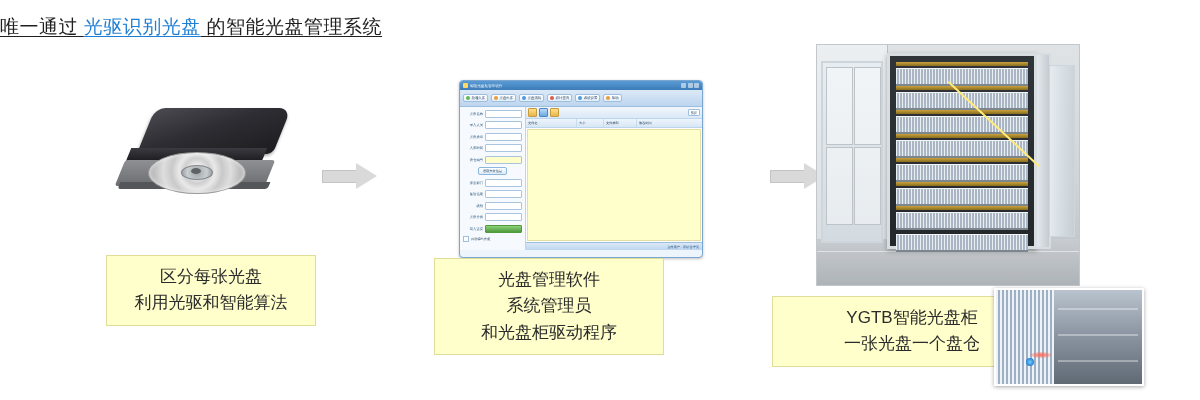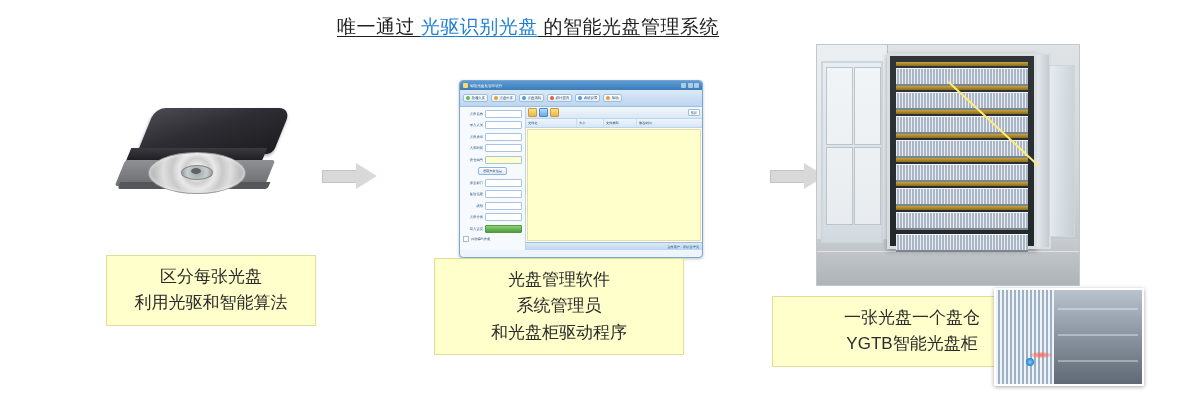--- a/index.html
+++ b/index.html
@@ -14,21 +14,21 @@
     overflow: hidden;
     font-family: "Liberation Sans", sans-serif;
   }
 
   
   #title {
     position: absolute;
     left: 0;
     top: 14px;
     width: 1056px;
-    text-align: center;
+    text-align: left;
     font-size: 19px;
     color: #1f1f1f;
     letter-spacing: 0.5px;
     white-space: nowrap;
   }
   #title .seg {
     text-decoration: underline;
     text-underline-offset: 3px;
   }
   #title .hl {
@@ -73,21 +73,21 @@
     background: #ffffcc;
     border: 1px solid #e0dc9a;
     color: #2b2b2b;
     text-align: center;
     line-height: 1.55;
     font-size: 17px;
     box-sizing: border-box;
     padding: 8px 14px;
   }
   #cap1 { left: 106px; top: 255px; width: 210px; }
-  #cap2 { left: 434px; top: 258px; width: 250px; }
+  #cap2 { left: 434px; top: 258px; width: 230px; }
   #cap3 { left: 772px; top: 296px; width: 280px; }
 
   
   #drive {
     position: absolute;
     left: 120px;
     top: 108px;
     width: 190px;
     height: 100px;
   }
@@ -643,22 +643,22 @@
     <div class="shelf" style="top:156px"></div>
     <div class="shelf" style="top:178px"></div>
   </div>
 
   <div class="door-right"></div>
   <div class="door-open"></div>
   <div class="callout"></div>
 </div>
 
 <div class="caption" id="cap3">
+  <div>YGTB智能光盘柜</div>
   <div>一张光盘一个盘仓</div>
-  <div>YGTB智能光盘柜</div>
 </div>
 
 <div id="inset">
   <div class="stripes"></div>
   <div class="slot-block">
   </div>
   <div class="slot-line" style="top:18px"></div>
   <div class="slot-line" style="top:44px"></div>
   <div class="slot-line" style="top:70px"></div>
   <div class="laser"></div>

